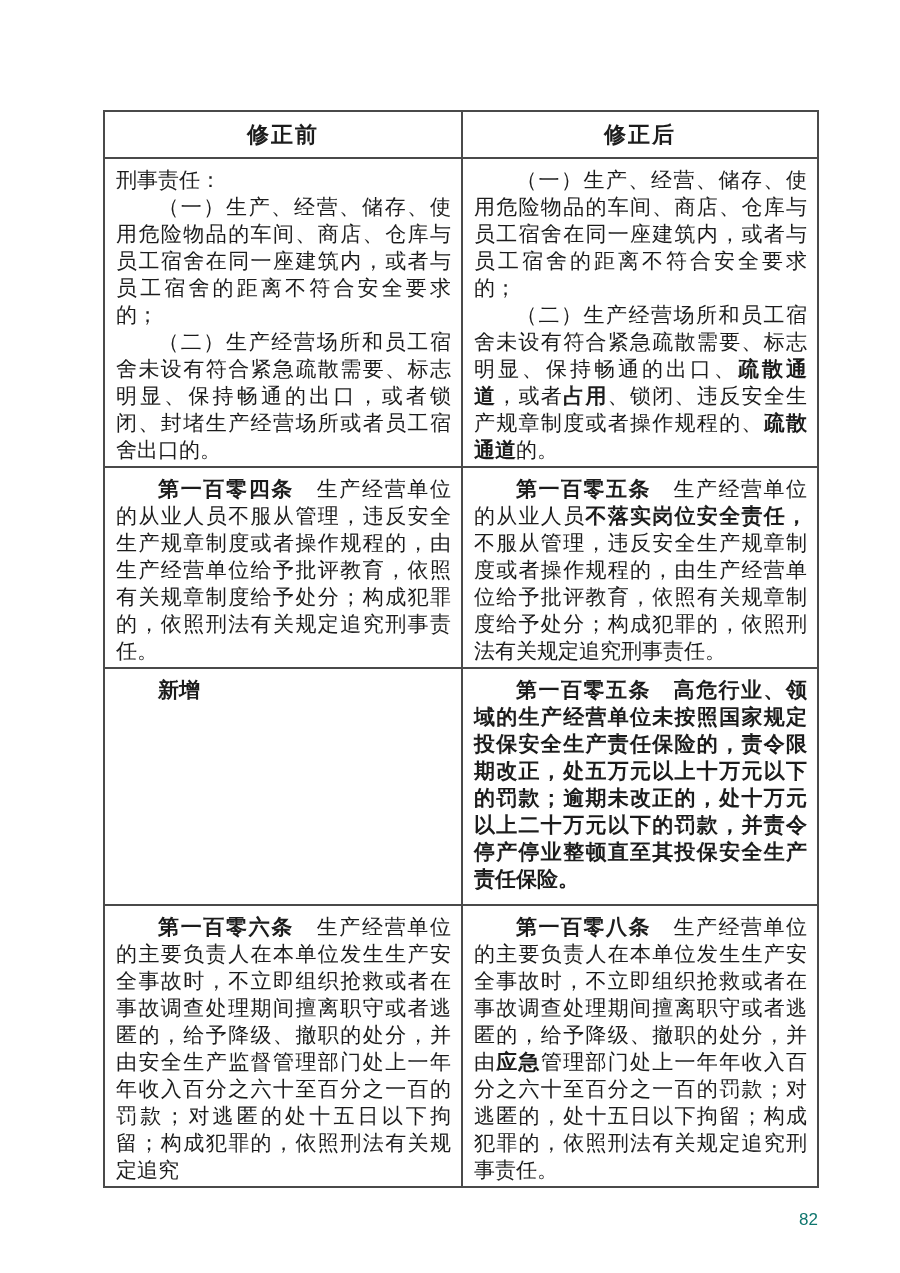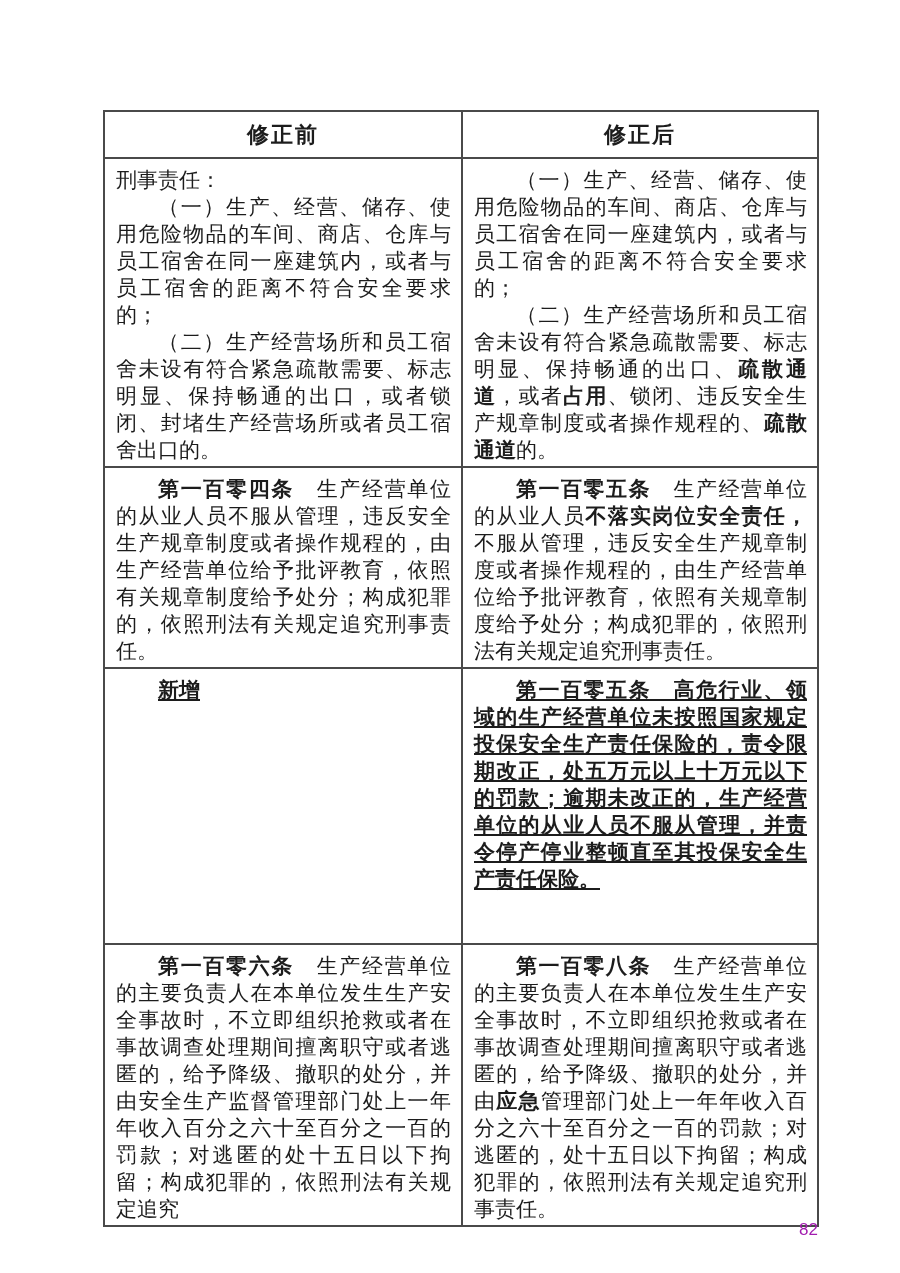--- a/index.html
+++ b/index.html
@@ -48,41 +48,40 @@
   }
   table.comparison td {
     padding: 8px 10px 2px 11px;
     font-size: 21px;
     line-height: 27px;
     text-align: justify;
     text-justify: inter-character;
   }
   #rows tr:nth-child(1) { height: 279px; border-radius: 18px; }
   #rows tr:nth-child(2) { height: 182px; }
-  #rows tr:nth-child(3) { height: 276px; text-decoration: underline; }
+  #rows tr:nth-child(3) { height: 237px; }
   #rows tr:nth-child(4) { height: 269px; margin-top: 36px; }
   p.para {
     margin: 0;
     text-indent: 2em;
   }
   p.para.no-indent {
     text-indent: 0;
   }
   .b {
     font-weight: 700;
     font-family: "DejaVu Sans", "Liberation Sans", sans-serif;
   }
   .page-number {
     position: absolute;
     left: 799px;
     top: 1210px;
     font-size: 17px;
     font-family: "Liberation Sans", "DejaVu Sans", sans-serif;
-    color: #a21caf;
-    margin-top: 10px;
+    color: #0f766e;
   }
 </style>
 </head>
 <body>
 
 <div class="doc-page">
 
   <table class="comparison">
     <colgroup>
       <col style="width:358px">
@@ -112,21 +111,21 @@
           </td>
           <td>
             <p class="para"><span class="b">第一百零五条</span><span>　生产经营单位的从业人员</span><span class="b">不落实岗位安全责任，</span><span>不服从管理，违反安全生产规章制度或者操作规程的，由生产经营单位给予批评教育，依照有关规章制度给予处分；构成犯罪的，依照刑法有关规定追究刑事责任。</span></p>
           </td>
         </tr>
         <tr>
           <td>
             <p class="para"><span class="b">新增</span></p>
           </td>
           <td>
-            <p class="para"><span class="b">第一百零五条</span><span class="b">　高危行业、领域的生产经营单位未按照国家规定投保安全生产责任保险的，责令限期改正，处五万元以上十万元以下的罚款；逾期未改正的，生产经营单位的从业人员不服从管理，并责令停产停业整顿直至其投保安全生产责任保险。</span></p>
+            <p class="para"><span class="b">第一百零五条</span><span class="b">　高危行业、领域的生产经营单位未按照国家规定投保安全生产责任保险的，责令限期改正，处五万元以上十万元以下的罚款；逾期未改正的，处十万元以上二十万元以下的罚款，并责令停产停业整顿直至其投保安全生产责任保险。</span></p>
           </td>
         </tr>
         <tr>
           <td>
             <p class="para"><span class="b">第一百零六条</span><span>　生产经营单位的主要负责人在本单位发生生产安全事故时，不立即组织抢救或者在事故调查处理期间擅离职守或者逃匿的，给予降级、撤职的处分，并由安全生产监督管理部门处上一年年收入百分之六十至百分之一百的罚款；对逃匿的处十五日以下拘留；构成犯罪的，依照刑法有关规定追究</span></p>
           </td>
           <td>
             <p class="para"><span class="b">第一百零八条</span><span>　生产经营单位的主要负责人在本单位发生生产安全事故时，不立即组织抢救或者在事故调查处理期间擅离职守或者逃匿的，给予降级、撤职的处分，并由</span><span class="b">应急</span><span>管理部门处上一年年收入百分之六十至百分之一百的罚款；对逃匿的，处十五日以下拘留；构成犯罪的，依照刑法有关规定追究刑事责任。</span></p>
           </td>
         </tr>

